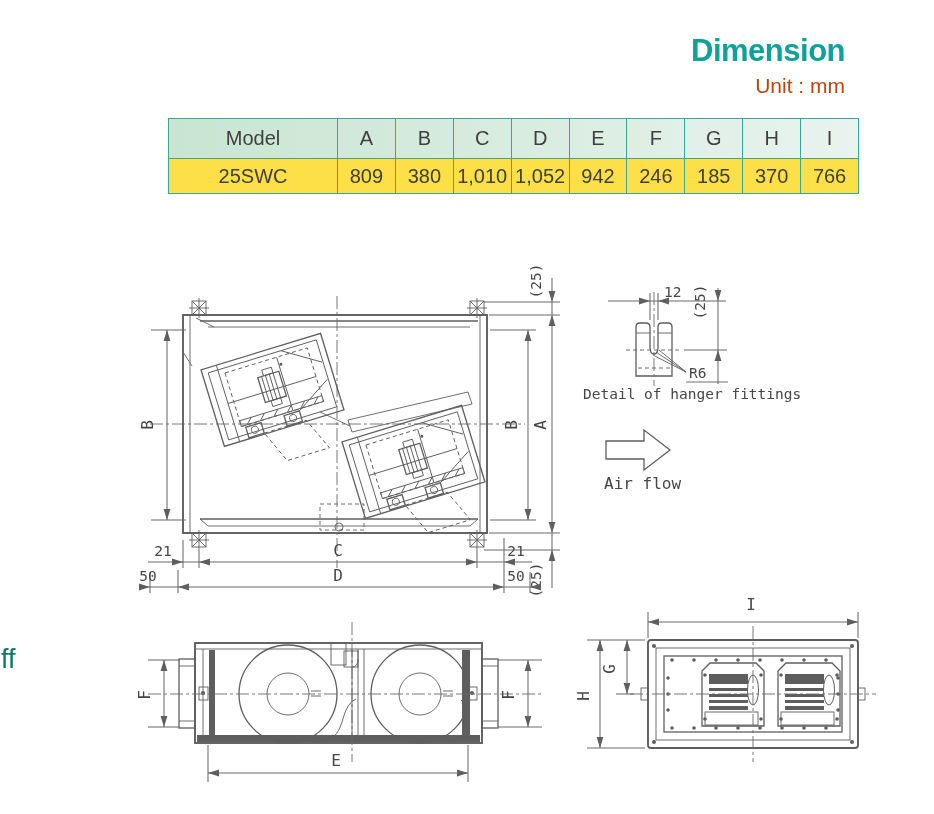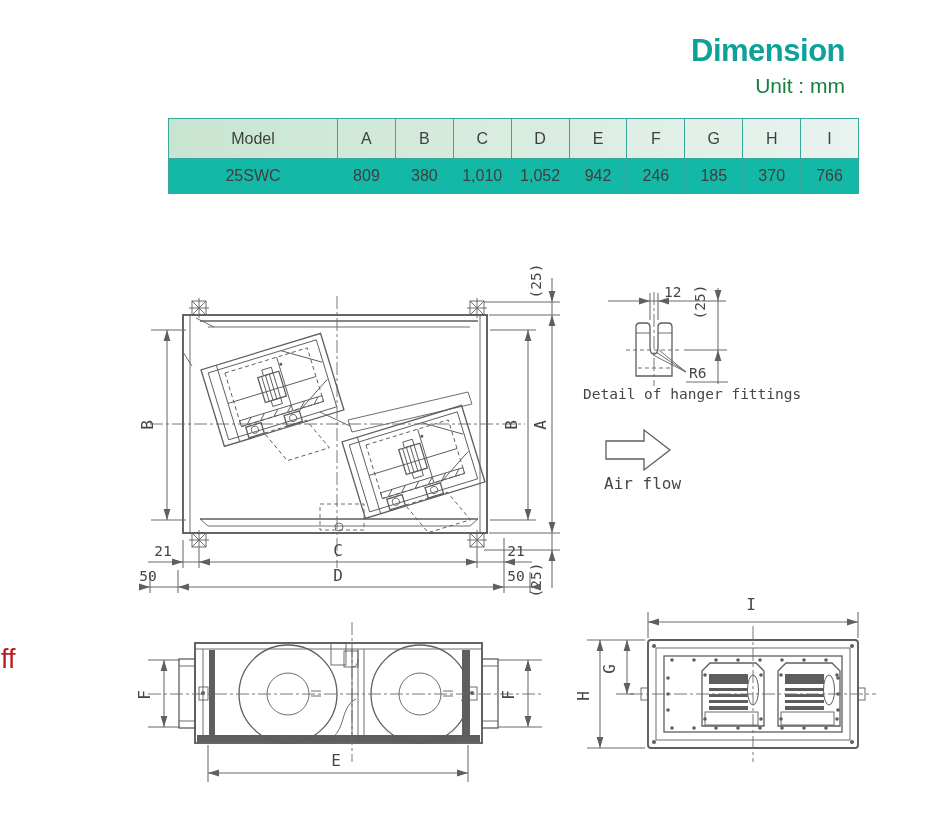--- a/index.html
+++ b/index.html
@@ -6,49 +6,49 @@
   #page{position:relative;width:934px;height:814px;background:#fff;overflow:hidden;
         font-family:"Liberation Sans",sans-serif;}
   
   #title{position:absolute;left:0;top:33px;width:845px;text-align:right;
          font-size:31px;font-weight:bold;letter-spacing:-0.5px;}
   #unit{position:absolute;left:0;top:74px;width:845px;text-align:right;font-size:21px;}
   
   #dimtable{position:absolute;left:168px;top:118px;border-collapse:collapse;
             color:#3f3f3f;}
   #dimtable th,#dimtable td{border:1.6px solid #35a79b;text-align:center;
-            font-weight:normal;font-size:16px;padding:0;}
+            font-weight:normal;font-size:20px;padding:0;}
   #dimtable thead tr{background:linear-gradient(to right,#c8e5d1,#e9f3ef);}
   #dimtable th{height:39px;}
-  #dimtable td{height:34px;background:#14b8a6;}
+  #dimtable td{height:34px;background:#fde047;}
   .col-model{width:168px;}
   .col-dim{width:56.9px;}
   
-  #fragment{position:absolute;left:1px;top:644px;font-size:27px;color:#b91c1c;}
+  #fragment{position:absolute;left:1px;top:644px;font-size:27px;color:#0f766e;}
   
   #drawsvg{position:absolute;left:0;top:250px;}
   .ln{stroke:#5e5e5e;fill:none;stroke-width:1.3;}
   .ln2{stroke-width:1.9;}
   .thin{stroke-width:0.9;}
   .dim{stroke:#6a6a6a;fill:none;stroke-width:1.05;}
   .cl{stroke:#6a6a6a;fill:none;stroke-width:0.9;stroke-dasharray:13 3 3 3;}
   .dsh{stroke-dasharray:4 3;}
   .fillg{fill:#5e5e5e;stroke:none;}
   .arrf{fill:#5f5f5f;stroke:none;}
   .lbl{font-family:"DejaVu Sans Mono",monospace;fill:#464646;font-size:16px;}
   .sm{font-size:14.5px;}
   .cap{font-size:14.5px;}
 </style>
 </head>
 <body>
 
 <div id="page">
 
   <div id="title" style="color:#0ca29a">Dimension</div>
-  <div id="unit" style="color:#15803d">Unit : mm</div>
+  <div id="unit" style="color:#c2410c">Unit : mm</div>
 
   <table id="dimtable">
     <thead>
       <tr>
         <th class="col-model">Model</th>
         <th class="col-dim">A</th>
         <th class="col-dim">B</th>
         <th class="col-dim">C</th>
         <th class="col-dim">D</th>
         <th class="col-dim">E</th>

